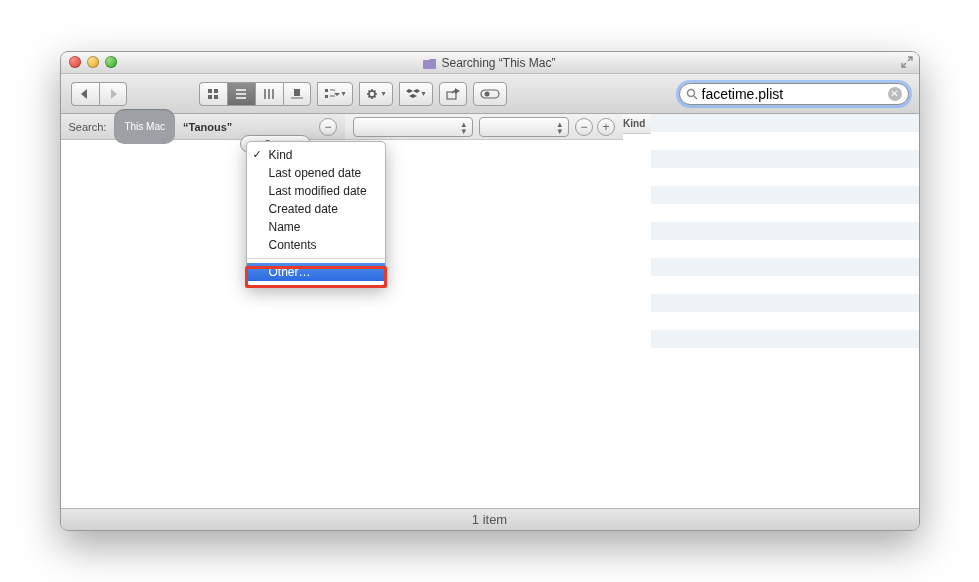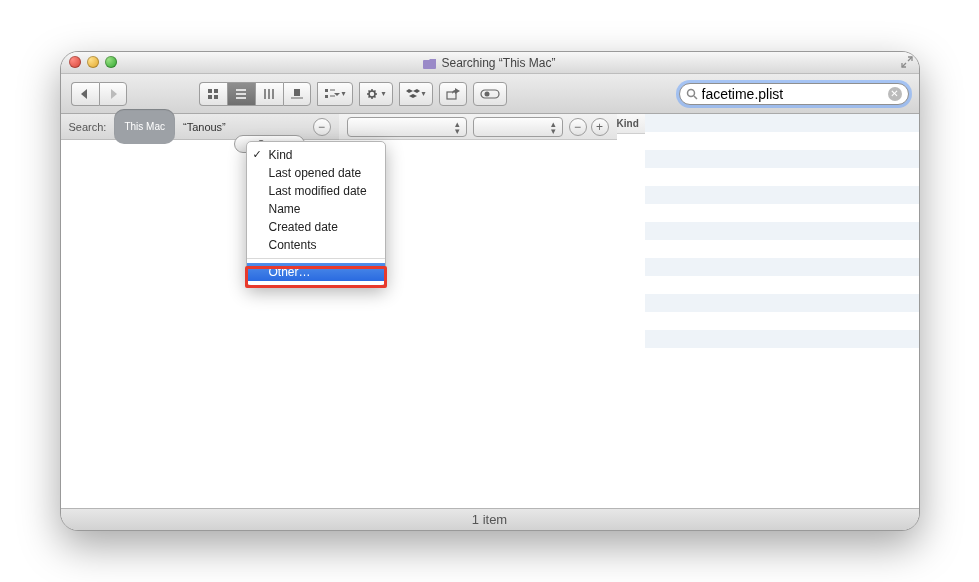--- a/index.html
+++ b/index.html
@@ -1,17 +1,17 @@
 <!DOCTYPE html>
 <html><head>
 <meta charset="utf-8">
 <style>
 * { box-sizing: border-box; margin: 0; padding: 0; }
 body { font-family: "Lucida Grande", "Helvetica Neue", Arial, sans-serif; font-size: 11px; background: #fff; display: flex; justify-content: center; align-items: center; height: 582px; }
-.window { width: 860px; height: 480px; background: #ededed; border: 1px solid #999; border-radius: 18px; box-shadow: 0 15px 40px rgba(0,0,0,.35); position: relative; display: flex; flex-direction: column; overflow: hidden; }
+.window { width: 860px; height: 480px; background: #ededed; border: 1px solid #999; border-radius: 8px; box-shadow: 0 15px 40px rgba(0,0,0,.35); position: relative; display: flex; flex-direction: column; overflow: hidden; }
 .titlebar { height: 22px; background: linear-gradient(#f7f7f7,#d9d9d9); border-bottom: 1px solid #bdbdbd; display: flex; align-items: center; position: relative; }
 .traffic { position: absolute; left: 8px; top: 4px; display: flex; gap: 6px; }
 .traffic span { width: 12px; height: 12px; border-radius: 50%; box-shadow: inset 0 0 0 1px rgba(0,0,0,.25); }
 .t-close { background: radial-gradient(circle at 30% 30%, #ff8b82, #d43f32); }
 .t-min  { background: radial-gradient(circle at 30% 30%, #ffe08a, #e0a326); }
 .t-zoom { background: radial-gradient(circle at 30% 30%, #99e183, #28a32a); }
 .win-title { flex: 1; text-align: center; color: #444; font-size: 12px; display: flex; align-items: center; justify-content: center; gap: 4px; }
 .win-title .folder-icon { display: inline-flex; }
 .resize-out { position: absolute; right: 6px; top: 4px; color: #7a7a7a; }
 .toolbar { height: 40px; background: linear-gradient(#ececec,#d4d4d4); border-bottom: 1px solid #a9a9a9; display: flex; align-items: center; padding: 0 10px; gap: 6px; }
@@ -27,21 +27,21 @@
 .search input { flex: 1; border: 0; outline: 0; font-size: 14px; padding: 0 4px; background: transparent; }
 .search .mag { color: #888; display: flex; }
 .search .clear { width: 14px; height: 14px; border-radius: 50%; background: #bbb; color: #fff; font-size: 10px; display: flex; align-items: center; justify-content: center; cursor: pointer; }
 .body { flex: 1; display: flex; background: #fff; min-height: 0; }
 .sidebar { width: 180px; background: #e9ecef; border-right: 1px solid #c4c4c4; padding-top: 6px; }
 .side-head { color: #7a7f85; font-size: 10px; font-weight: bold; letter-spacing: .3px; padding: 6px 12px; }
 .main { flex: 1; display: flex; flex-direction: row; min-width: 0; }
 .searchbar { height: 26px; background: linear-gradient(#eaeaea,#d7d7d7); border-bottom: 1px solid #bcbcbc; display: flex; align-items: center; padding: 0 8px; gap: 8px; font-size: 11px; position: relative; }
 .searchbar .label { color: #555; }
 .scope-pill { background: #9da1a6; color: #fff; padding: 12px 10px; border-radius: 10px; font-size: 10px; box-shadow: inset 0 1px 1px rgba(0,0,0,.2); }
-.scope-other { color: #333; font-weight: normal; }
+.scope-other { color: #333; font-weight: bold; }
 .save-btn { margin-left: auto; height: 18px; padding: 0 23px; background: linear-gradient(#fdfdfd,#e3e3e3); border: 1px solid #9d9d9d; border-radius: 9px; font-size: 10px; color: #444; cursor: default; margin-top: 35px; }
 .circle-btn { width: 18px; height: 18px; border-radius: 50%; background: linear-gradient(#fdfdfd,#e3e3e3); border: 1px solid #9d9d9d; display: flex; align-items: center; justify-content: center; color: #666; font-size: 12px; line-height: 1; }
 .criteria { height: 26px; background: linear-gradient(#f3f3f3,#e3e3e3); border-bottom: 1px solid #c8c8c8; display: flex; align-items: center; padding: 0 8px; gap: 6px; position: relative; }
 .crit-select { height: 20px; width: 220px; background: linear-gradient(#fdfdfd,#e5e5e5); border: 1px solid #9d9d9d; border-radius: 4px; text-align: left; padding: 0 8px; font-size: 11px; color: #444; position: relative; }
 .crit-caret { position: absolute; right: 6px; top: 3px; font-size: 9px; color: #666; line-height: 7px; }
 .criteria .circle-group { margin-left: auto; display: flex; gap: 4px; }
 .columns { height: 20px; background: linear-gradient(#f9f9f9,#eaeaea); border-bottom: 1px solid #cfcfcf; display: flex; justify-content: flex-end; padding-right: 6px; align-items: center; color: #555; font-size: 10px; font-weight: bold; }
 .list { flex: 1; overflow: hidden; background: #fff; position: relative; }
 .row { height: 18px; }
 .row.alt { background: #eef3f8; }
@@ -241,24 +241,24 @@
         <span class="check">✓</span>
         <span>Kind</span>
       </div>
     <div class="dd-item">
         <span>Last opened date</span>
       </div>
     <div class="dd-item">
         <span>Last modified date</span>
       </div>
     <div class="dd-item">
+        <span>Created date</span>
+      </div>
+    <div class="dd-item">
         <span>Name</span>
-      </div>
-    <div class="dd-item">
-        <span>Created date</span>
       </div>
     <div class="dd-item">
         <span>Contents</span>
       </div>
     <div class="dd-sep"></div>
     <div class="dd-item highlight">
         <span>Other…</span>
       </div>
   </div>
   <div class="dd-highlight-box"></div>

